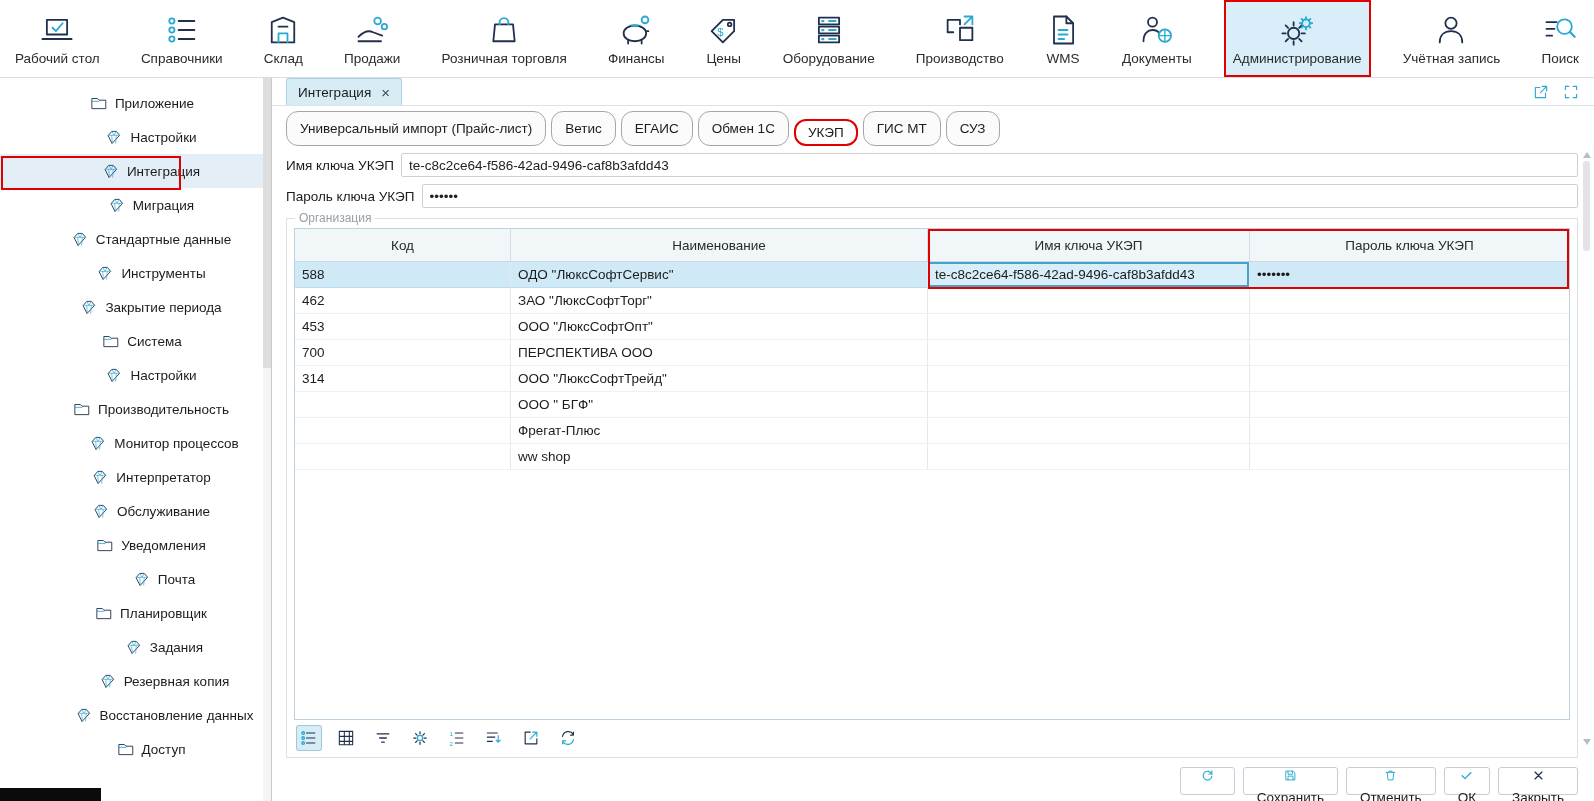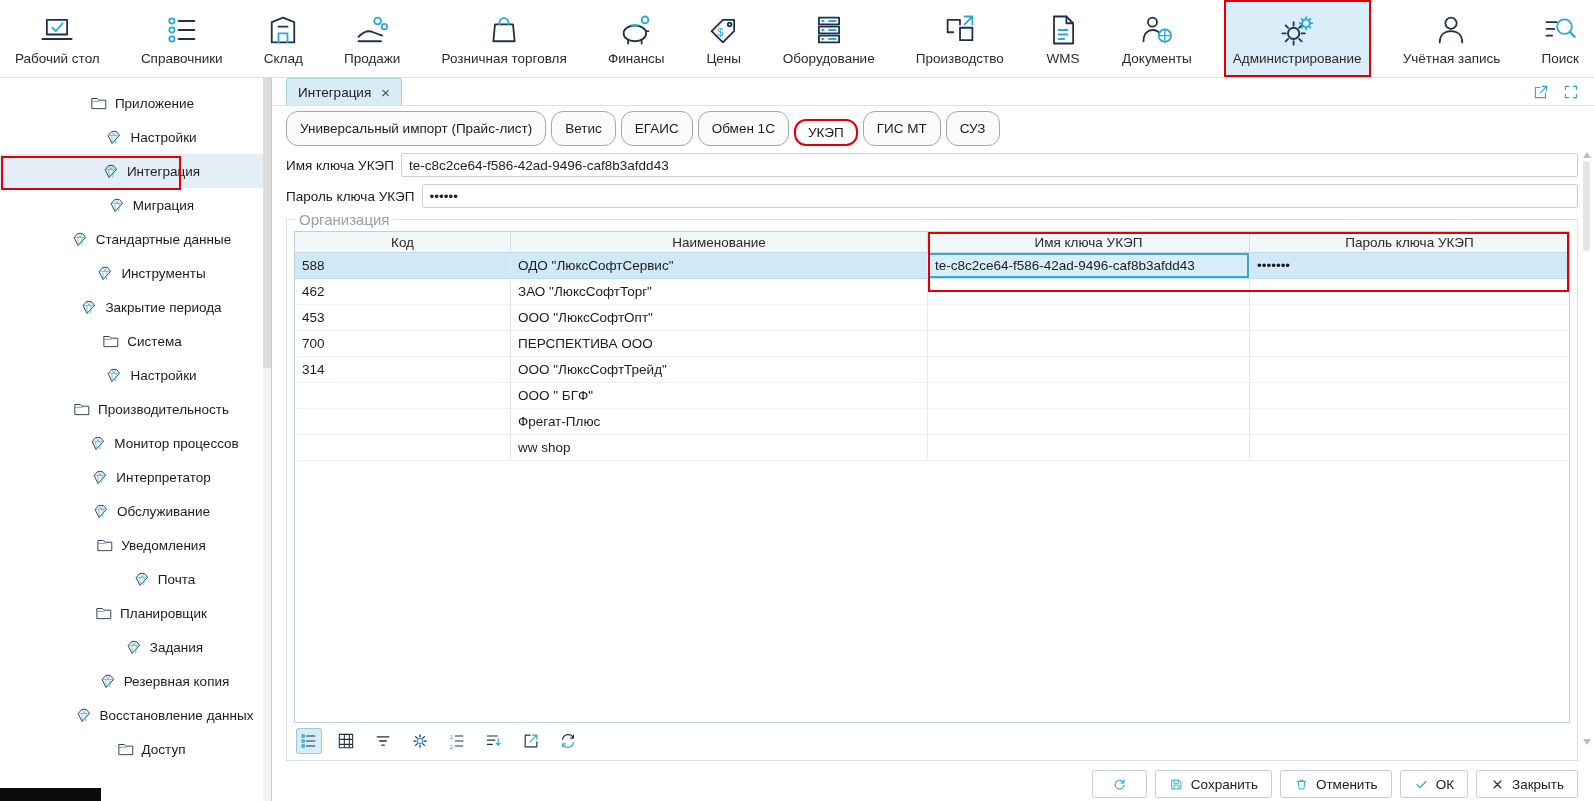--- a/index.html
+++ b/index.html
@@ -35,39 +35,39 @@
 .tab-actions{margin-left:auto;display:flex;gap:12px;align-items:center;align-self:center;padding-right:4px;}
 .tab-act{background:none;border:none;padding:0;cursor:pointer;display:flex;}
 .panel{flex:1;position:relative;padding-top:5px;overflow:hidden;}
 .subtabs{display:flex;gap:5px;margin:0 14px;}
 .subtab{padding:5px 13px;background:#fbfbfb;border:1px solid #a6a6a6;border-radius:12px;cursor:pointer;white-space:nowrap;}
 .subtab.annotated{border:2px solid #e10000;padding:4px 12px;background:#fff;margin-top:8px;}
 .field{display:flex;align-items:center;gap:7px;margin:7px 16px 0 14px;}
 .field-label{white-space:nowrap;}
 .field-input{flex:1;height:24px;border:1px solid #cfcfcf;border-radius:2px;padding:0 7px;font:inherit;color:#222;background:#fff;}
 .groupbox{margin:3px 16px 0 14px;border:1px solid #dbe0e4;padding:3px 7px 4px;}
-.groupbox legend{color:#97a0a7;font-size:15px;padding:0 4px;margin-left:1px;}
+.groupbox legend{color:#97a0a7;font-size:12px;padding:0 4px;margin-left:1px;}
 
 .tablewrap{border:1px solid #bdd2de;position:relative;background:#fff;height:492px;display:flex;flex-direction:column;overflow:hidden;}
 .thead{display:grid;grid-template-columns:216px 417px 322px 1fr;background:#f1f6f9;border-bottom:1px solid #c9d8e1;flex:0 0 auto;}
-.th{height:20px;display:flex;align-items:center;justify-content:center;border-right:1px solid #d3dee6;font-size:13.5px;color:#2a2a2a;cursor:pointer;}
+.th{height:32px;display:flex;align-items:center;justify-content:center;border-right:1px solid #d3dee6;font-size:13.5px;color:#2a2a2a;cursor:pointer;}
 .th:last-child{border-right:none;}
 .tr{display:grid;grid-template-columns:216px 417px 322px 1fr;flex:0 0 auto;cursor:pointer;}
 .td{height:26px;display:flex;align-items:center;padding:0 7px;border-right:1px solid #e2eaf0;border-bottom:1px solid #eaf0f4;font-size:13.5px;overflow:hidden;white-space:nowrap;}
 .td:last-child{border-right:none;}
 .tr.selected .td{background:#cfe9f6;border-bottom-color:#bcdcee;}
 .tr.selected .td.focus-cell{box-shadow:inset 0 0 0 2px #45a2c9;background:#d8eefa;}
 .tbody-fill{flex:1;background:#fff;}
 .annot-table{position:absolute;left:633px;top:0;width:calc(100% - 633px);height:60px;border:2px solid #e10000;pointer-events:none;}
 .table-tools{display:flex;align-items:center;gap:13px;padding:6px 3px 3px;}
 .tool{background:none;border:none;padding:2px;cursor:pointer;display:flex;}
 .tool.active{background:#d6ecf7;box-shadow:0 0 0 1px #9fc8dd;border-radius:2px;}
 
 .buttons{display:flex;justify-content:flex-end;gap:8px;margin:9px 16px 0 0;}
-.btn{display:inline-flex;align-items:center;gap:7px;height:28px;padding:0 13px;background:#fff;border:1px solid #c6ced5;border-radius:3px;cursor:pointer;}
+.btn{display:inline-flex;align-items:center;gap:7px;height:28px;padding:0 13px;background:#fff;border:1px solid #c6ced5;border-radius:3px;cursor:pointer;flex-direction:column;}
 .btn.icon-only{padding:0 19px;}
 
 .content-scroll{position:absolute;right:2px;top:46px;bottom:56px;width:11px;display:flex;flex-direction:column;align-items:center;cursor:pointer;}
 .cs-arrow{width:0;height:0;border-left:4px solid transparent;border-right:4px solid transparent;}
 .cs-up{border-bottom:6px solid #b9bdc0;}
 .cs-down{border-top:6px solid #b9bdc0;margin-top:auto;}
 .cs-thumb{width:7px;height:90px;background:#e4e4e4;margin-top:3px;border-radius:3px;}
 .black-bar{position:absolute;left:0;bottom:0;width:101px;height:13px;background:#0b0b0b;}
 </style>
 </head>

